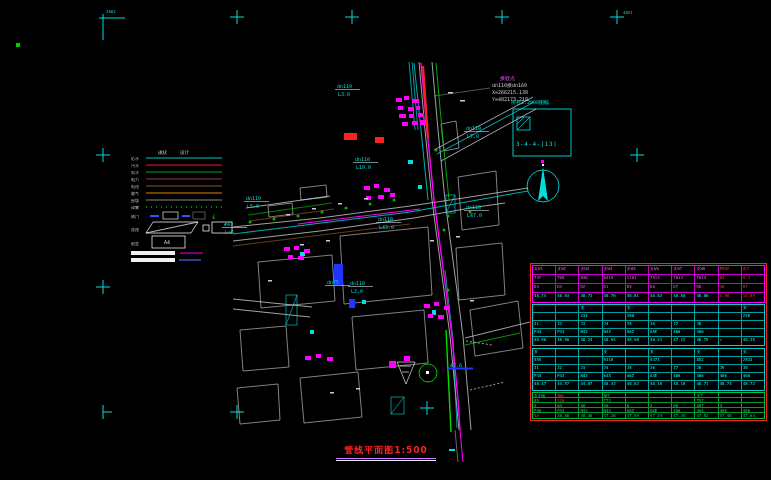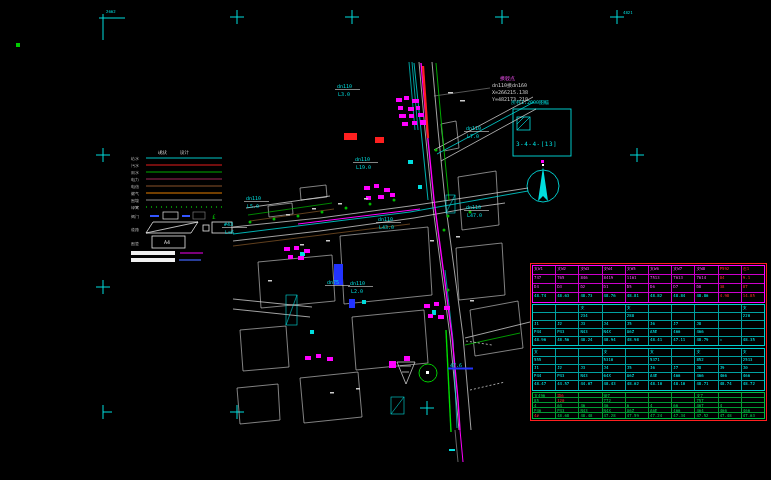--- a/index.html
+++ b/index.html
@@ -567,14 +567,19 @@
           <div class="tcell" style="border-color: rgb(0, 153, 51); color: rgb(0, 221, 85);">47.59</div>
           <div class="tcell" style="border-color: rgb(0, 153, 51); color: rgb(0, 221, 85);">47.24</div>
           <div class="tcell" style="border-color: rgb(0, 153, 51); color: rgb(0, 221, 85);">47.34</div>
           <div class="tcell" style="border-color: rgb(0, 153, 51); color: rgb(0, 221, 85);">47.52</div>
           <div class="tcell" style="border-color: rgb(0, 153, 51); color: rgb(0, 221, 85);">47.48</div>
           <div class="tcell" style="border-color: rgb(0, 153, 51); color: rgb(0, 221, 85);">47.63</div>
         </div>
       </div>
     </div>
 
-
+<div id="title-block">
+  <div id="sheet-title">管线平面图1:500</div>
+  <div class="title-rule1"></div>
+  <div class="title-rule2"></div>
 </div>
 
+</div>
+
 </body></html>

